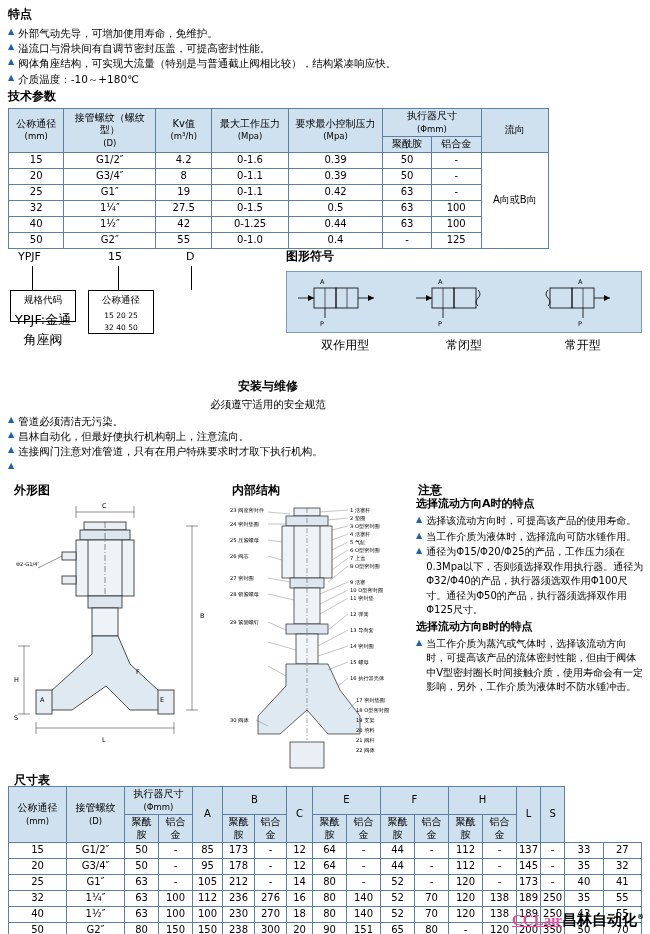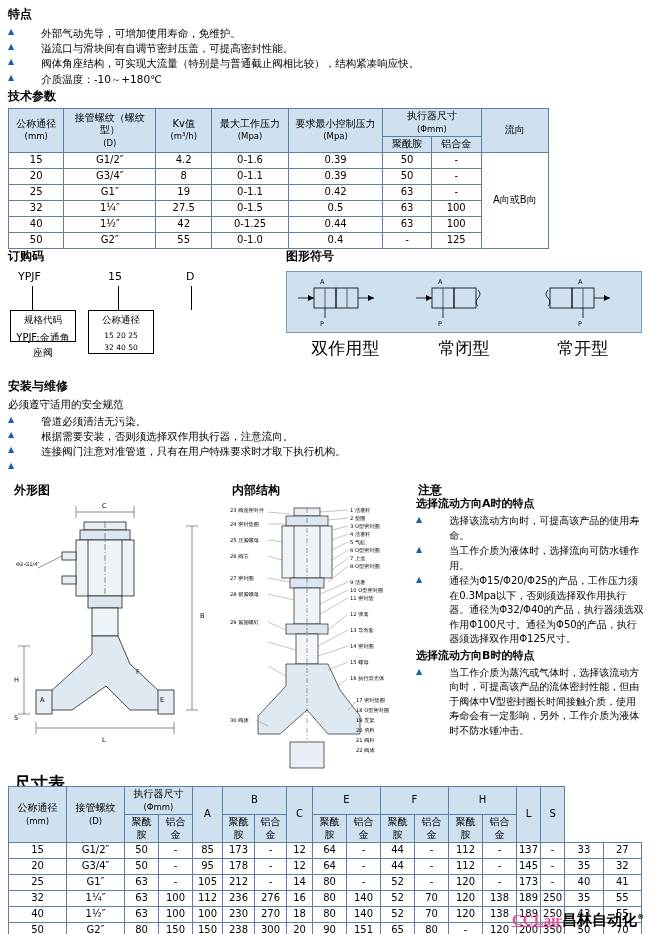--- a/index.html
+++ b/index.html
@@ -10,21 +10,21 @@
     font-family: "DejaVu Sans", "Liberation Sans", sans-serif;
     font-size: 10px;
     color: #000;
     position: relative;
     overflow: hidden;
   }
   .sec-title { font-size: 12px; font-weight: bold; margin: 0 0 3px 0; }
   .bullet-row { display: flex; align-items: flex-start; margin: 1px 0; line-height: 1.35; }
   .tri { color: #1a5fb4; font-size: 8px; margin-right: 4px; line-height: 1.6; }
   .tri.blue { color: #1f5fa9; }
-  .bullet-text { font-size: 10.5px; margin-left: 23px; }
+  .bullet-text { font-size: 10.5px; }
 
   
   #features { position: absolute; left: 8px; top: 6px; width: 560px; }
 
   
   #tech { position: absolute; left: 8px; top: 88px; width: 541px; }
   table.grid { border-collapse: collapse; width: 100%; }
   table.grid th, table.grid td {
     border: 1px solid #5b7fa6;
     text-align: center;
@@ -45,40 +45,40 @@
   }
   .ordbox .hd { font-size: 9.5px; margin-bottom: 3px; }
   .vline { position:absolute; width:1px; background:#000; }
 
   
   #symbols { position: absolute; left: 286px; top: 248px; width: 356px; }
   .sym-panel {
     background: #cfe0ef; border: 1px solid #7a9cbc; height: 62px;
     display: flex; justify-content: space-around; align-items: center; margin-top: 6px;
   }
-  .sym-caps { display:flex; justify-content: space-around; margin-top: 4px; font-size: 17px; }
+  .sym-caps { display:flex; justify-content: space-around; margin-top: 4px; font-size: 12px; }
   .sym-caps span { width: 33%; text-align:center; }
 
   
-  #install { position: absolute; left: 8px; top: 378px; width: 520px; }
+  #install { position: absolute; left: 8px; top: 378px; width: 520px; text-align: center; }
 
   
   #drawhead { position: absolute; left: 14px; top: 482px; font-size: 12px; font-weight: bold; }
   #innerhead { position: absolute; left: 232px; top: 482px; font-size: 12px; font-weight: bold; }
   #notehead  { position: absolute; left: 418px; top: 482px; font-size: 12px; font-weight: bold; }
 
   #outline { position: absolute; left: 10px; top: 496px; width: 215px; height: 280px; }
   #inner   { position: absolute; left: 228px; top: 490px; width: 185px; height: 290px; }
   #notes   { position: absolute; left: 416px; top: 494px; width: 228px; }
   .note-h { font-size: 11px; font-weight: bold; margin: 2px 0 3px 0; }
   #notes .bullet-text { font-size: 10px; line-height: 1.45; }
 
   
   #dims { position: absolute; left: 8px; top: 786px; width: 634px; }
-  #dimtitle { position: absolute; left: 14px; top: 772px; font-size: 17px; font-weight: bold; }
+  #dimtitle { position: absolute; left: 14px; top: 772px; font-size: 12px; font-weight: bold; }
 
   
   #logo { position: absolute; right: 6px; bottom: 4px; font-size: 15px; font-weight: bold; }
   #logo .cc { color: #ec4899; font-family: "Liberation Serif", serif; text-decoration: underline; }
   #logo .cn { color: #000; }
   #logo .reg { font-size: 7px; vertical-align: super; }
 
   svg { display:block; }
   .lbl { font-size: 5.2px; font-family: "DejaVu Sans", sans-serif; }
   .lbl7 { font-size: 6.5px; }
@@ -190,32 +190,31 @@
         <td>0-1.0</td>
         <td>0.4</td>
         <td>-</td>
         <td>125</td>
       </tr>
     </tbody>
   </table>
 </div>
 
 <div id="order">
-  <div class="sec-title">订购码</div>
   <div style="position:relative;height:86px;">
     <span class="ord-code" style="left:10px;top:2px;">YPJF</span>
     <span class="ord-code" style="left:100px;top:2px;">15</span>
     <span class="ord-code" style="left:178px;top:2px;">D</span>
     <div class="vline" style="left:24px;top:18px;height:24px;"></div>
     <div class="vline" style="left:110px;top:18px;height:24px;"></div>
     <div class="vline" style="left:183px;top:18px;height:24px;"></div>
 
     <div class="ordbox" style="position:absolute;left:2px;top:42px;width:66px;height:32px;">
       <div class="hd">规格代码</div>
-      <div style="font-size:10px;">YPJF:金通角座阀</div>
+      <div style="font-size:13px;">YPJF:金通角座阀</div>
     </div>
     <div class="ordbox" style="position:absolute;left:80px;top:42px;width:66px;height:44px;">
       <div class="hd">公称通径</div>
       <div style="font-size:7.5px;white-space:pre-line;">15  20  25
 32  40  50</div>
     </div>
   </div>
 </div>
 
 <div id="symbols">
@@ -266,21 +265,21 @@
 
 <div id="install">
   <div class="sec-title">安装与维修</div>
   <div style="font-size:10.5px;margin-bottom:2px;">必须遵守适用的安全规范</div>
   <div class="bullet-row">
     <span class="tri">▲</span>
     <span class="bullet-text">管道必须清洁无污染。</span>
   </div>
   <div class="bullet-row">
     <span class="tri">▲</span>
-    <span class="bullet-text">根据需要安装，否则须选择双作用执行器，注意流向。</span>
+    <span class="bullet-text">昌林自动化，但最好使执行机构朝上，注意流向。</span>
   </div>
   <div class="bullet-row">
     <span class="tri">▲</span>
     <span class="bullet-text">连接阀门注意对准管道，只有在用户特殊要求时才取下执行机构。</span>
   </div>
   <div class="bullet-row">
     <span class="tri">▲</span>
   </div>
 </div>
 
@@ -426,21 +425,21 @@
     <span class="bullet-text">选择该流动方向时，可提高该产品的使用寿命。</span>
   </div>
   <div class="bullet-row">
     <span class="tri blue">▲</span>
     <span class="bullet-text">当工作介质为液体时，选择流向可防水锤作用。</span>
   </div>
   <div class="bullet-row">
     <span class="tri blue">▲</span>
     <span class="bullet-text">通径为Φ15/Φ20/Φ25的产品，工作压力须在0.3Mpa以下，否则须选择双作用执行器。通径为Φ32/Φ40的产品，执行器须选双作用Φ100尺寸。通径为Φ50的产品，执行器须选择双作用Φ125尺寸。</span>
   </div>
-  <div class="note-h" style="margin-top:0;">选择流动方向B时的特点</div>
+  <div class="note-h" style="margin-top:0;font-family:Liberation Mono, monospace;">选择流动方向B时的特点</div>
   <div class="bullet-row">
     <span class="tri blue">▲</span>
     <span class="bullet-text">当工作介质为蒸汽或气体时，选择该流动方向时，可提高该产品的流体密封性能，但由于阀体中V型密封圈长时间接触介质，使用寿命会有一定影响，另外，工作介质为液体时不防水锤冲击。</span>
   </div>
 </div>
 
 <div id="dimtitle">尺寸表</div>
 <div id="dims">
   <table class="grid">
     <thead>

